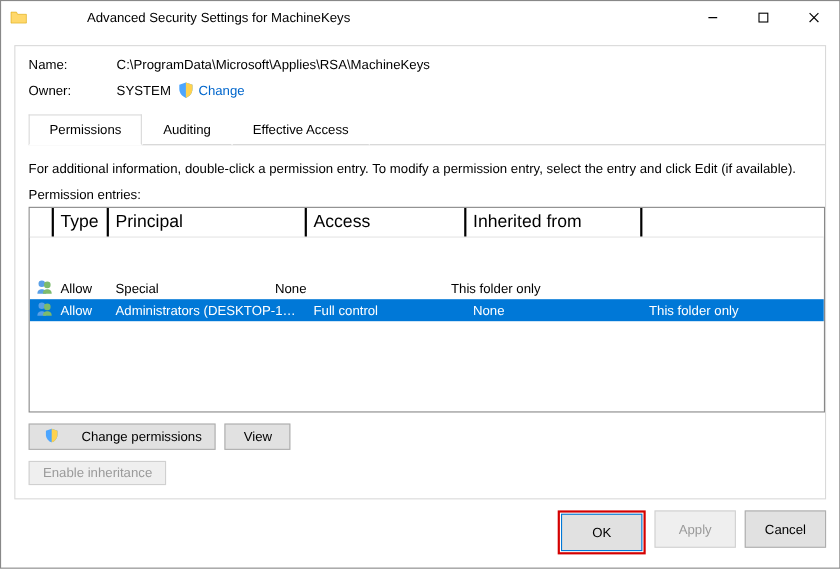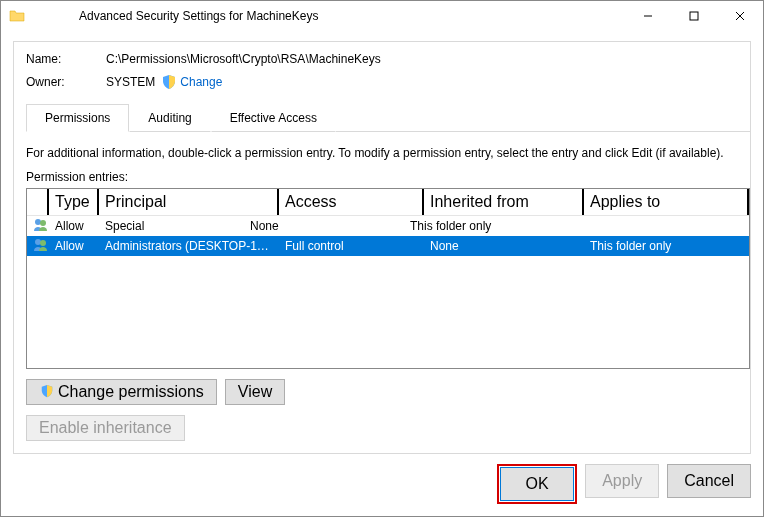--- a/index.html
+++ b/index.html
@@ -134,20 +134,21 @@
   }
   .lv-header .col {
     padding: 4px 6px;
     border-right: 2px solid #000000;
     font-size: 16px;
     color: #000;
   }
   .lv-body {
     flex: 1;
     overflow: auto;
+    margin-top: 36px;
   }
   .lv-row {
     display: flex;
     align-items: center;
     height: 20px;
   }
   .lv-row.selected {
     background: #0078d7;
     color: #fff;
   }
@@ -171,22 +172,22 @@
   .btn {
     border: 1px solid #adadad;
     background: #e1e1e1;
     padding: 3px 12px;
     min-width: 60px;
     text-align: center;
     cursor: pointer;
     display: inline-flex;
     align-items: center;
     justify-content: center;
-    gap: 3px;
-    font-size: 16px;
+    gap: 19px;
+    font-size: 12px;
     font-family: inherit;
   }
   .btn.disabled {
     color: #9a9a9a;
     background: #efefef;
     border-color: #d0d0d0;
     cursor: default;
   }
   .footer {
     display: flex;
@@ -238,21 +239,21 @@
           </svg>
       </div>
     </div>
   </div>
 
   <div class="content">
     <div class="panel">
 
       <div class="row">
         <span class="label">Name:</span>
-        <span class="value">C:\Permissions\Microsoft\Crypto\RSA\MachineKeys</span>
+        <span class="value">C:\ProgramData\Microsoft\Applies\RSA\MachineKeys</span>
       </div>
 
       <div class="row">
         <span class="label">Owner:</span>
         <span class="value">SYSTEM</span>
         <span class="shield-icon">
           <svg width="16" height="16" viewBox="0 0 16 16">
             <path d="M8 1l6 2v4c0 4-3 7-6 8-3-1-6-4-6-8V3z" fill="#4da6ff"></path>
             <path d="M8 1l6 2v4c0 4-3 7-6 8V1z" fill="#ffd24d"></path>
           </svg>
@@ -270,21 +271,20 @@
       <div class="info-text">For additional information, double-click a permission entry. To modify a permission entry, select the entry and click Edit (if available).</div>
       <div class="entries-label">Permission entries:</div>
 
       <div class="listview">
         <div class="lv-header">
           <div class="col col-icon">&nbsp;</div>
           <div class="col col-type">Type</div>
           <div class="col col-principal">Principal</div>
           <div class="col col-access">Access</div>
           <div class="col col-inherited">Inherited from</div>
-          <div class="col col-applies">Applies to</div>
         </div>
         <div class="lv-body" id="lv-body">
             <div class="lv-row">
               <div class="col col-icon"><svg width="16" height="16" viewBox="0 0 16 16">
                   <circle cx="5" cy="5" r="3" fill="#5aa0e6"></circle>
                   <circle cx="10" cy="6" r="3" fill="#7dbb6c"></circle>
                   <path d="M1 14c0-3 2-4 4-4s4 1 4 4" fill="#5aa0e6"></path>
                   <path d="M6 14c0-3 2-4 4-4s4 1 4 4" fill="#7dbb6c"></path>
                 </svg></div>
               <div class="col col-type">Allow</div>

